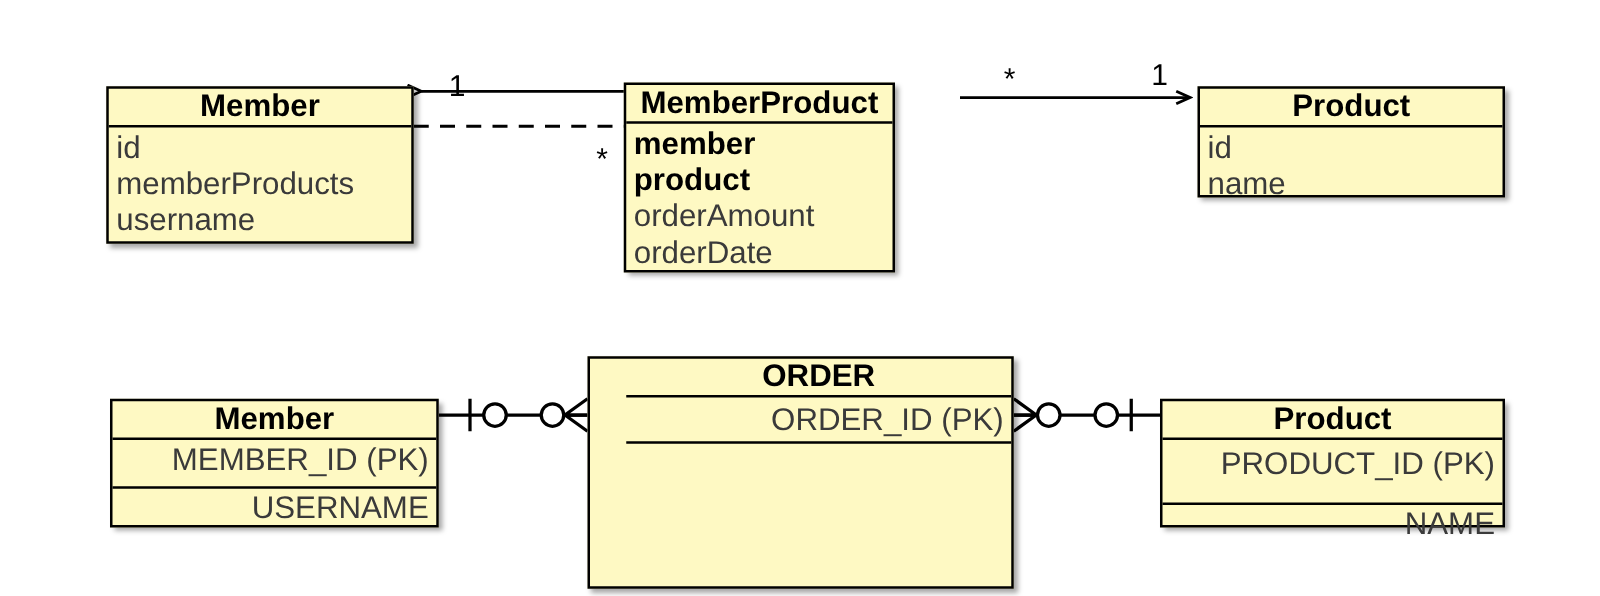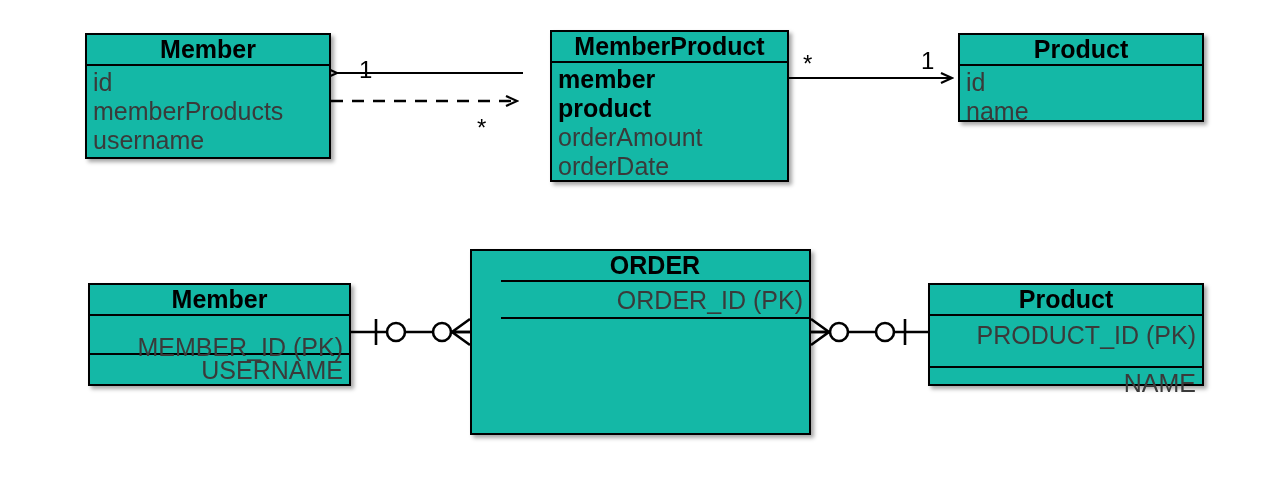--- a/index.html
+++ b/index.html
@@ -20,23 +20,24 @@
     left: 0;
     top: 0;
     width: 1280px;
     height: 477px;
     pointer-events: none;
   }
   
   .box {
     position: absolute;
     box-sizing: border-box;
-    background: #14b8a6;
+    background: #fef9c3;
     border: 2.5px solid #000000;
     box-shadow: 3px 3px 4px rgba(0,0,0,0.35);
+    margin-top: 36px;
   }
   .box .title {
     text-align: center;
     font-weight: bold;
     color: #000000;
     border-bottom: 2.5px solid #000000;
     box-sizing: border-box;
     line-height: 1;
     display: flex;
     align-items: center;
@@ -65,32 +66,32 @@
 
   
   .er .title { font-size: 25px; }
   .er .attr { font-size: 25px; line-height: 31px; text-align: right; }
 
   
   #uml-member        { left: 85px;  top: 33px;  width: 246px; height: 126px; }
   #uml-member .title { height: 31px; }
   #uml-member .compartment { padding-top: 2px; }
 
-  #uml-memberproduct        { left: 550px; top: 30px; width: 239px; height: 152px; }
+  #uml-memberproduct        { left: 499px; top: 30px; width: 217px; height: 152px; }
   #uml-memberproduct .title { height: 31px; }
   #uml-memberproduct .compartment { padding-top: 2px; }
 
   #uml-product        { left: 958px; top: 33px; width: 246px; height: 89px; }
   #uml-product .title { height: 31px; }
   #uml-product .compartment { padding-top: 2px; }
 
   
   #er-member          { left: 88px;  top: 283px; width: 263px; height: 103px; }
   #er-member .title   { height: 31px; }
-  #er-member .c1      { height: 39px; padding-top: 16px; }
+  #er-member .c1      { height: 39px; padding-top: 1px; }
 
   #er-order           { left: 470px; top: 249px; width: 341px; height: 186px; padding-left: 29px; }
   #er-order .title    { height: 31px; }
   #er-order .c1       { height: 37px; padding-top: 3px; }
   #er-order .c2       { padding-top: 2px; }
 
   #er-product         { left: 928px; top: 283px; width: 276px; height: 103px; }
   #er-product .title  { height: 31px; }
   #er-product .c1     { height: 52px; padding-top: 4px; }
 

